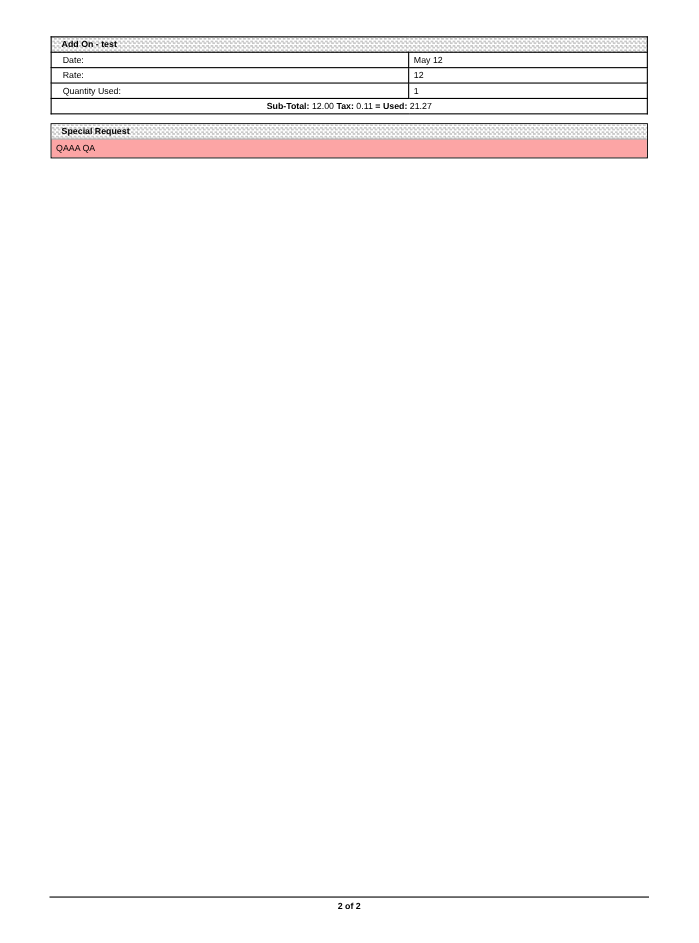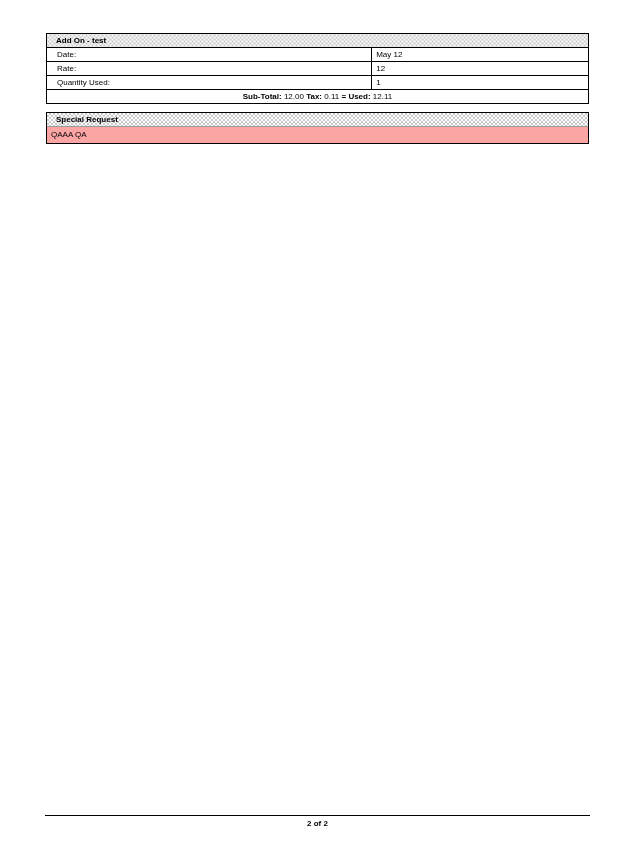--- a/index.html
+++ b/index.html
@@ -117,21 +117,21 @@
         <td class="value-cell">1</td>
       </tr>
       <tr>
         <td class="totals-cell" colspan="2">
           <span class="b">Sub-Total:</span>
           <span>12.00</span>
           <span class="b">Tax:</span>
           <span>0.11</span>
           <span class="b">=</span>
           <span class="b">Used:</span>
-          <span>12.11</span>
+          <span>21.27</span>
         </td>
       </tr>
     </tbody>
       </table>
   </div>
 
   <div class="content" style="top: 112px; border-radius: 13px;">
     <div class="sr-box">
       <div class="sr-header hatch">Special Request</div>
       <div class="sr-content">QAAA QA</div>

